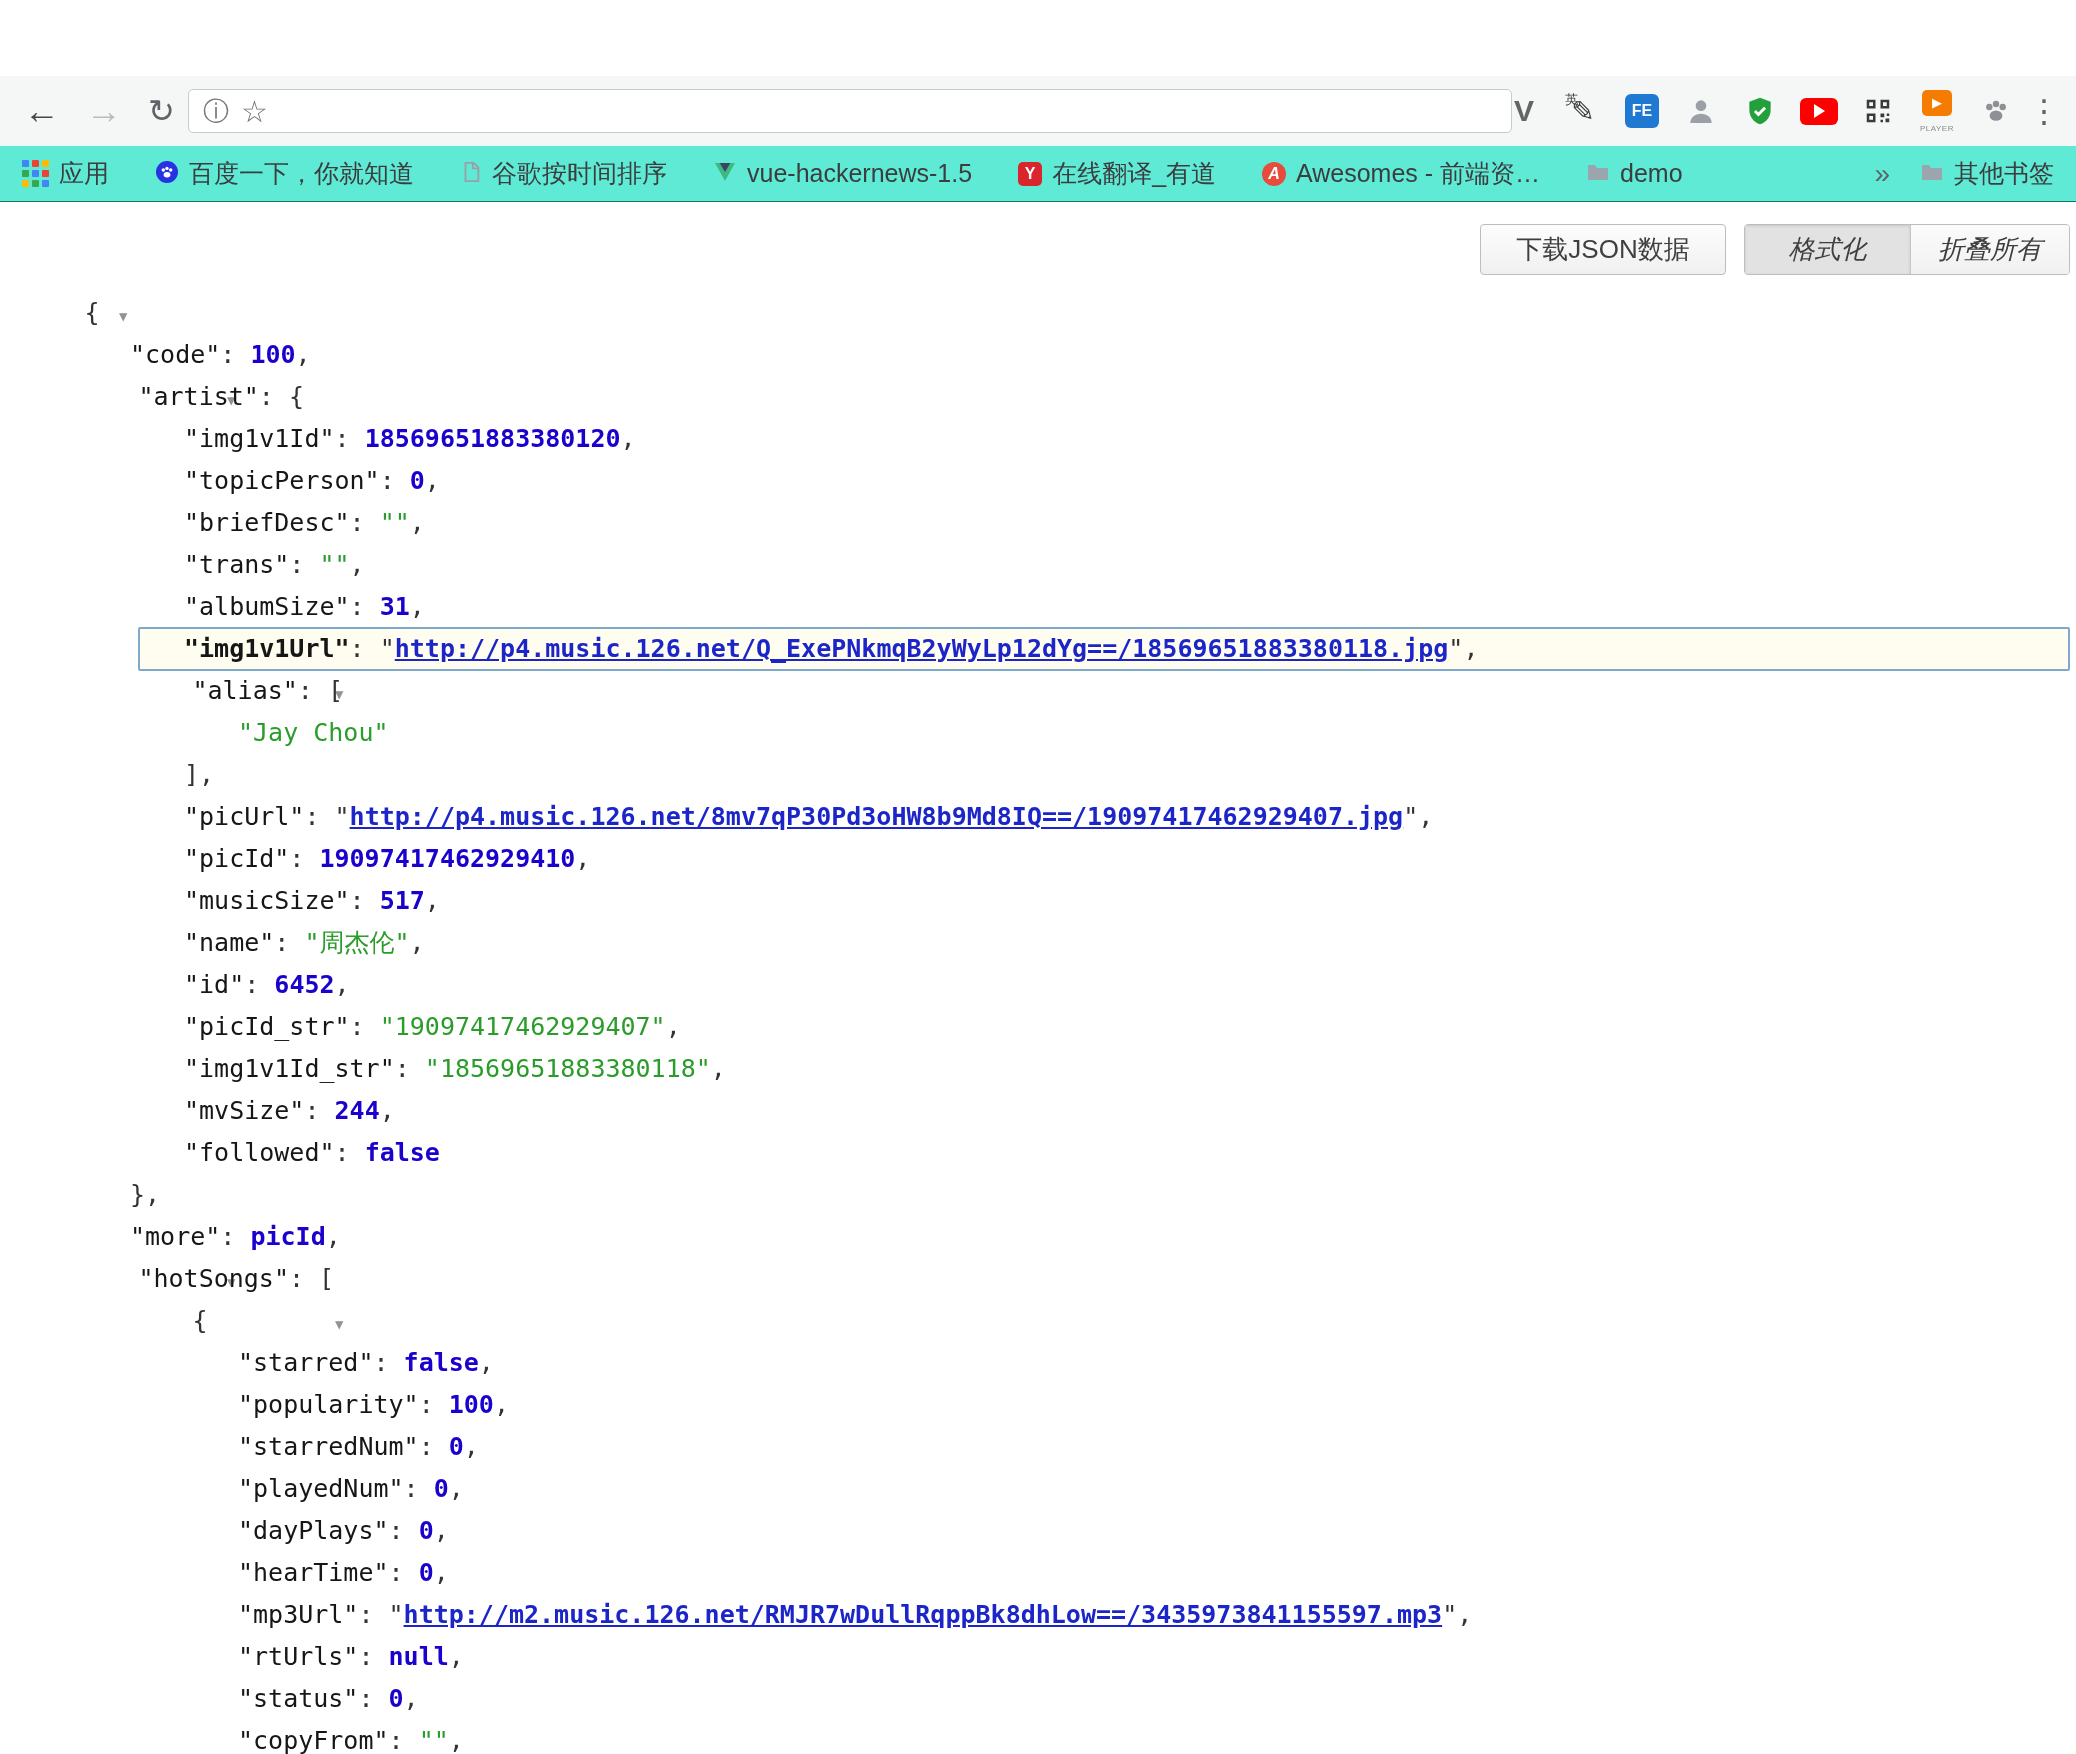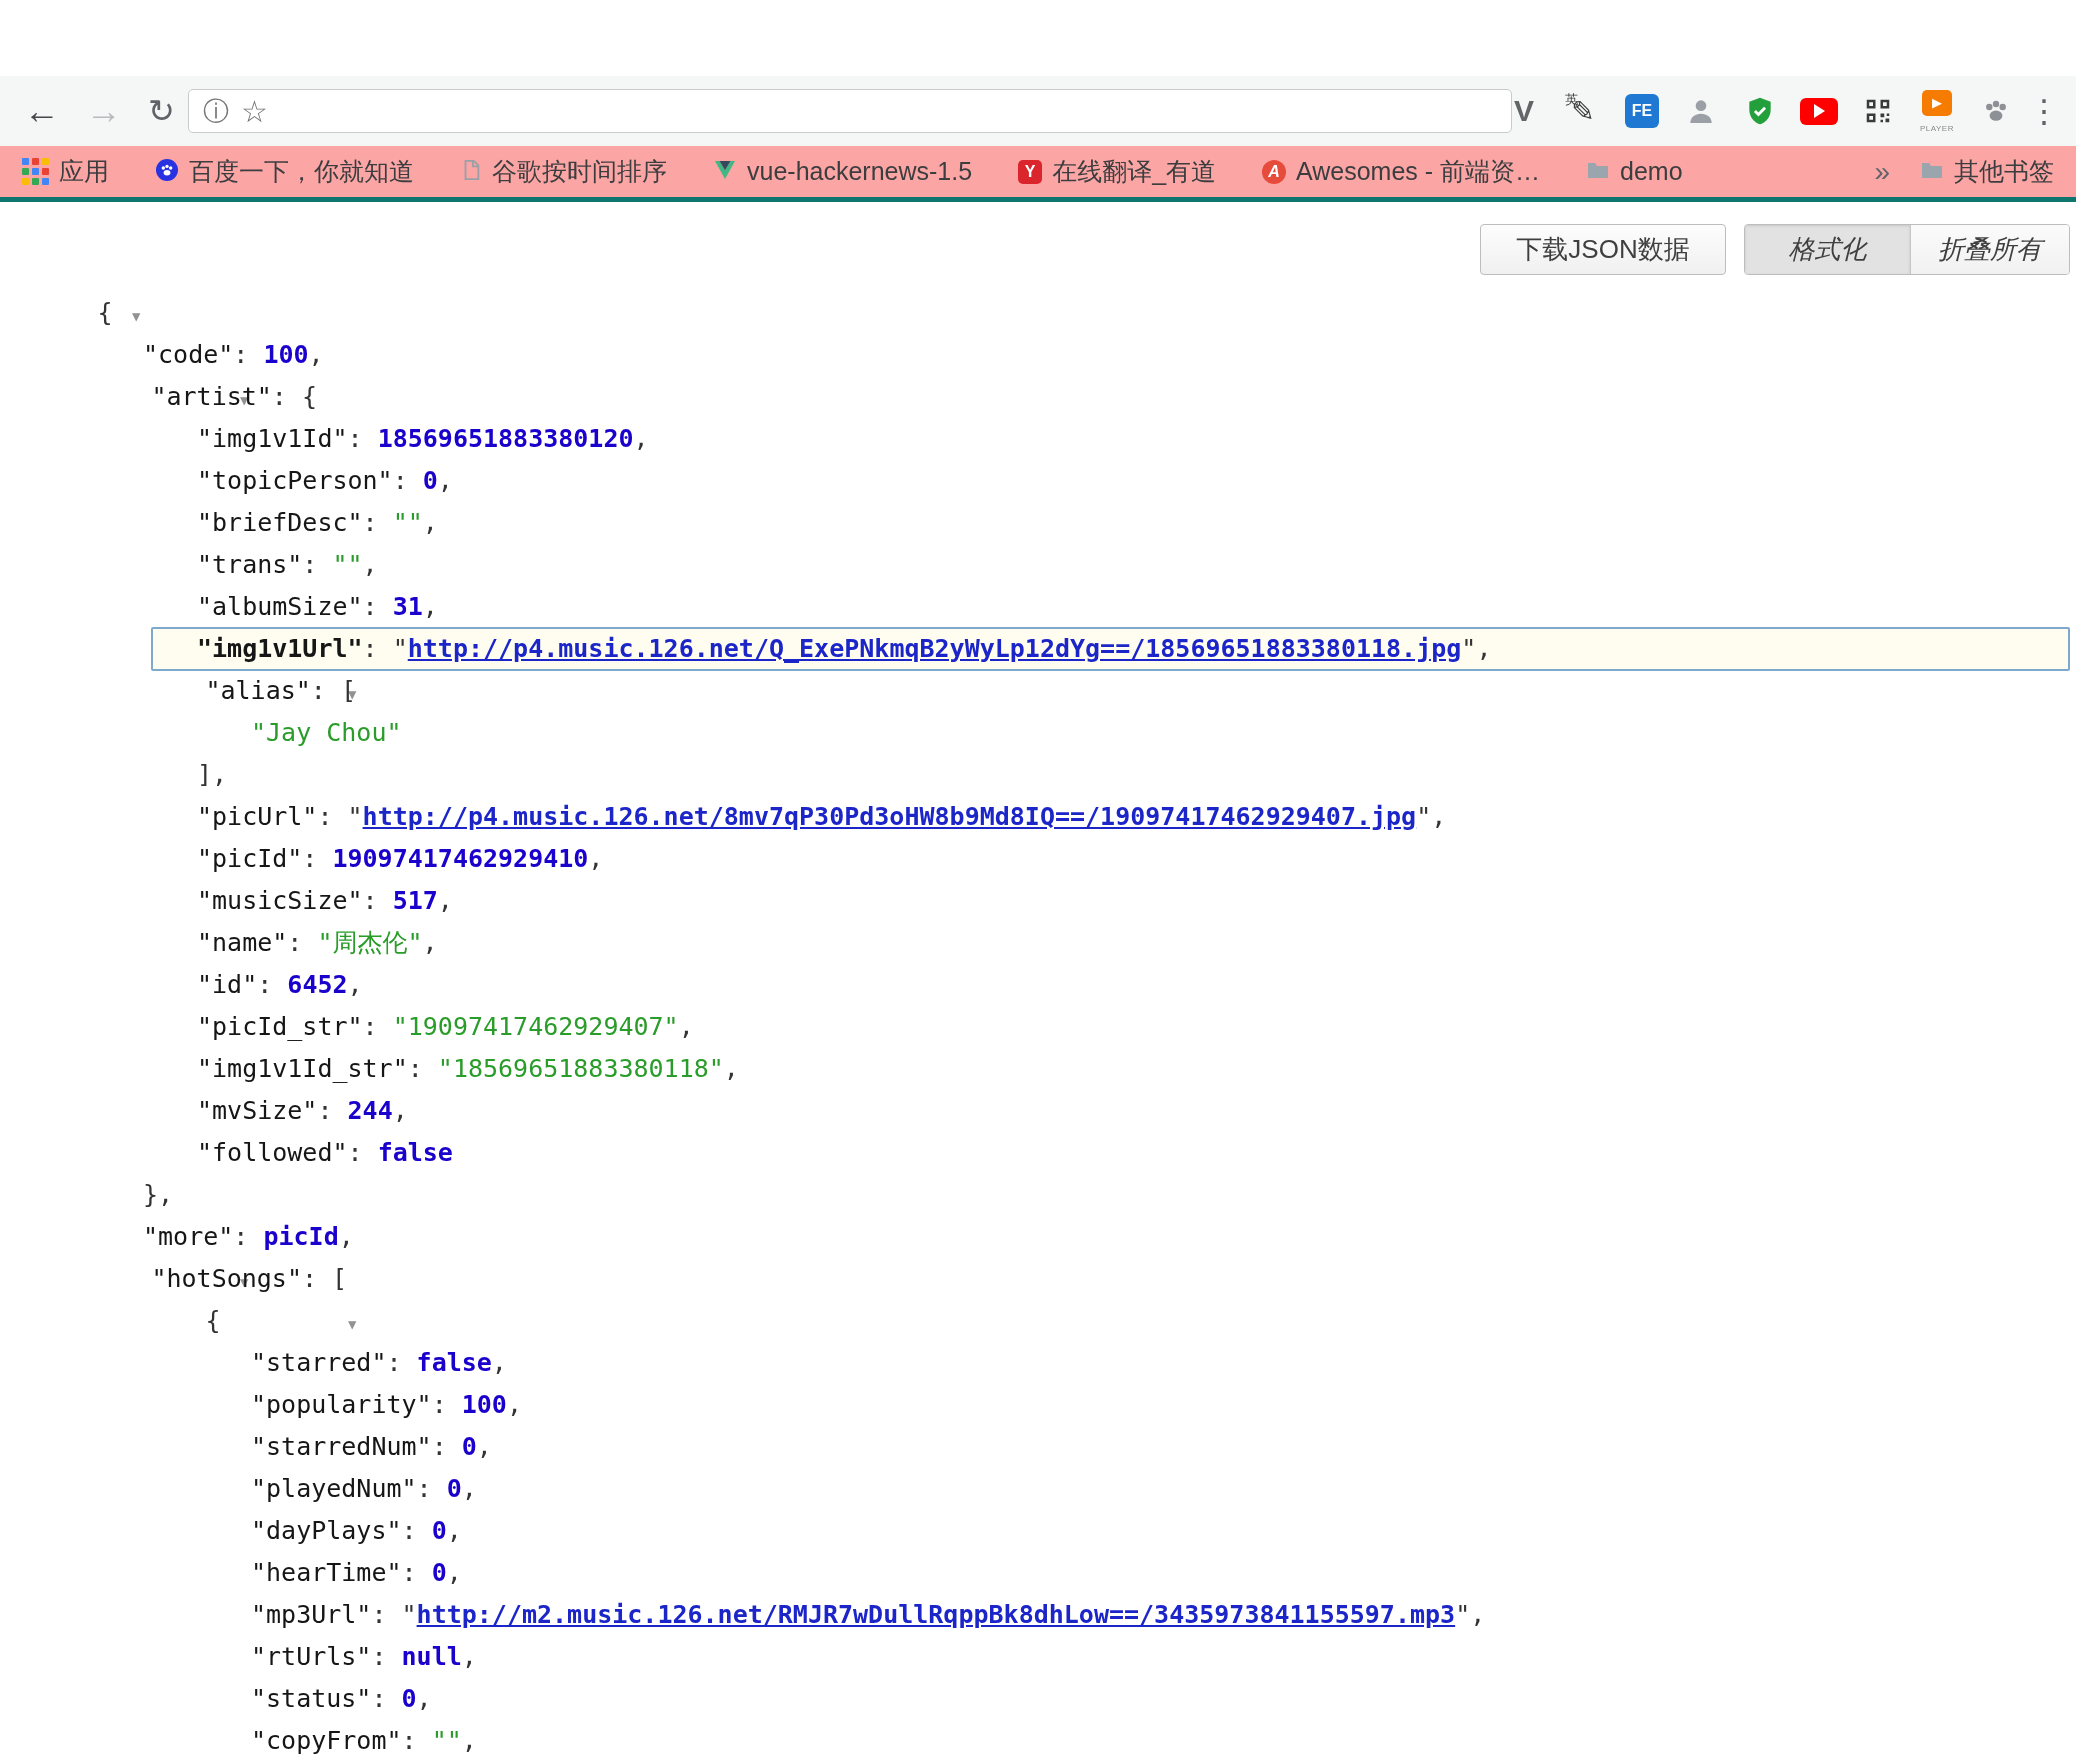--- a/index.html
+++ b/index.html
@@ -53,31 +53,31 @@
     align-items:center; justify-content:center;}
   .yt-tri{width:0; height:0; border-left:11px solid #fff; border-top:7px solid transparent;
     border-bottom:7px solid transparent;}
   .player-box{width:30px; height:26px; background:#f57c00; border-radius:5px; color:#fff;
     font-size:13px; display:flex; align-items:center; justify-content:center;}
   .player-label{font-size:8px; color:#8a8a8a; letter-spacing:.5px; margin-top:8px;}
   .menu-dots{position:absolute; right:16px; top:0; height:70px; display:flex; align-items:center;
     font-size:32px; color:#5f6368;}
 
   
-  .bookmarks{position:absolute; left:0; top:146px; width:100%; height:56px; background:#fca5a5;
-    border-bottom:5px solid #0f766e; display:flex; align-items:center; padding:0 22px; gap:46px;}
+  .bookmarks{position:absolute; left:0; top:146px; width:100%; height:56px; background:#5eead4;
+    border-bottom:1px solid #0f766e; display:flex; align-items:center; padding:0 22px; gap:46px;}
   .bm{display:flex; align-items:center; gap:10px; white-space:nowrap;}
   .bm-label{font-size:25px; color:#3b3d3f;}
   .bm-right{margin-left:auto; display:flex; align-items:center; gap:30px;}
   .chevron{font-size:28px; color:#5f6368;}
   .grid9{display:grid; grid-template-columns:repeat(3,7px); grid-template-rows:repeat(3,7px); gap:3px;}
   .grid9 i{display:block; border-radius:1px;}
 
   
-  .content{position:absolute; left:0; top:202px; right:0; bottom:0; background:#fff; overflow:hidden;margin-left:13px;}
+  .content{position:absolute; left:0; top:202px; right:0; bottom:0; background:#fff; overflow:hidden;}
   .actions{position:absolute; top:22px; right:6px; display:flex; gap:18px;}
   .btn{height:51px; display:flex; align-items:center; justify-content:center; font-size:26px;
     color:#3f3f3f; border:1px solid #bdbdbd; border-radius:4px;
     background:linear-gradient(#fdfdfd,#f0f0f0);}
   .btn-download{width:246px;}
   .seg{display:flex; height:51px; border:1px solid #bdbdbd; border-radius:4px; overflow:hidden;}
   .seg > div{display:flex; align-items:center; justify-content:center; font-size:26px; color:#3f3f3f;font-style:italic;}
   .seg-format{width:166px; background:#e2e2e2; border-right:1px solid #c6c6c6;
     box-shadow:inset 0 1px 3px rgba(0,0,0,.12);}
   .seg-collapse{width:158px; background:linear-gradient(#fbfbfb,#f1f1f1);}

